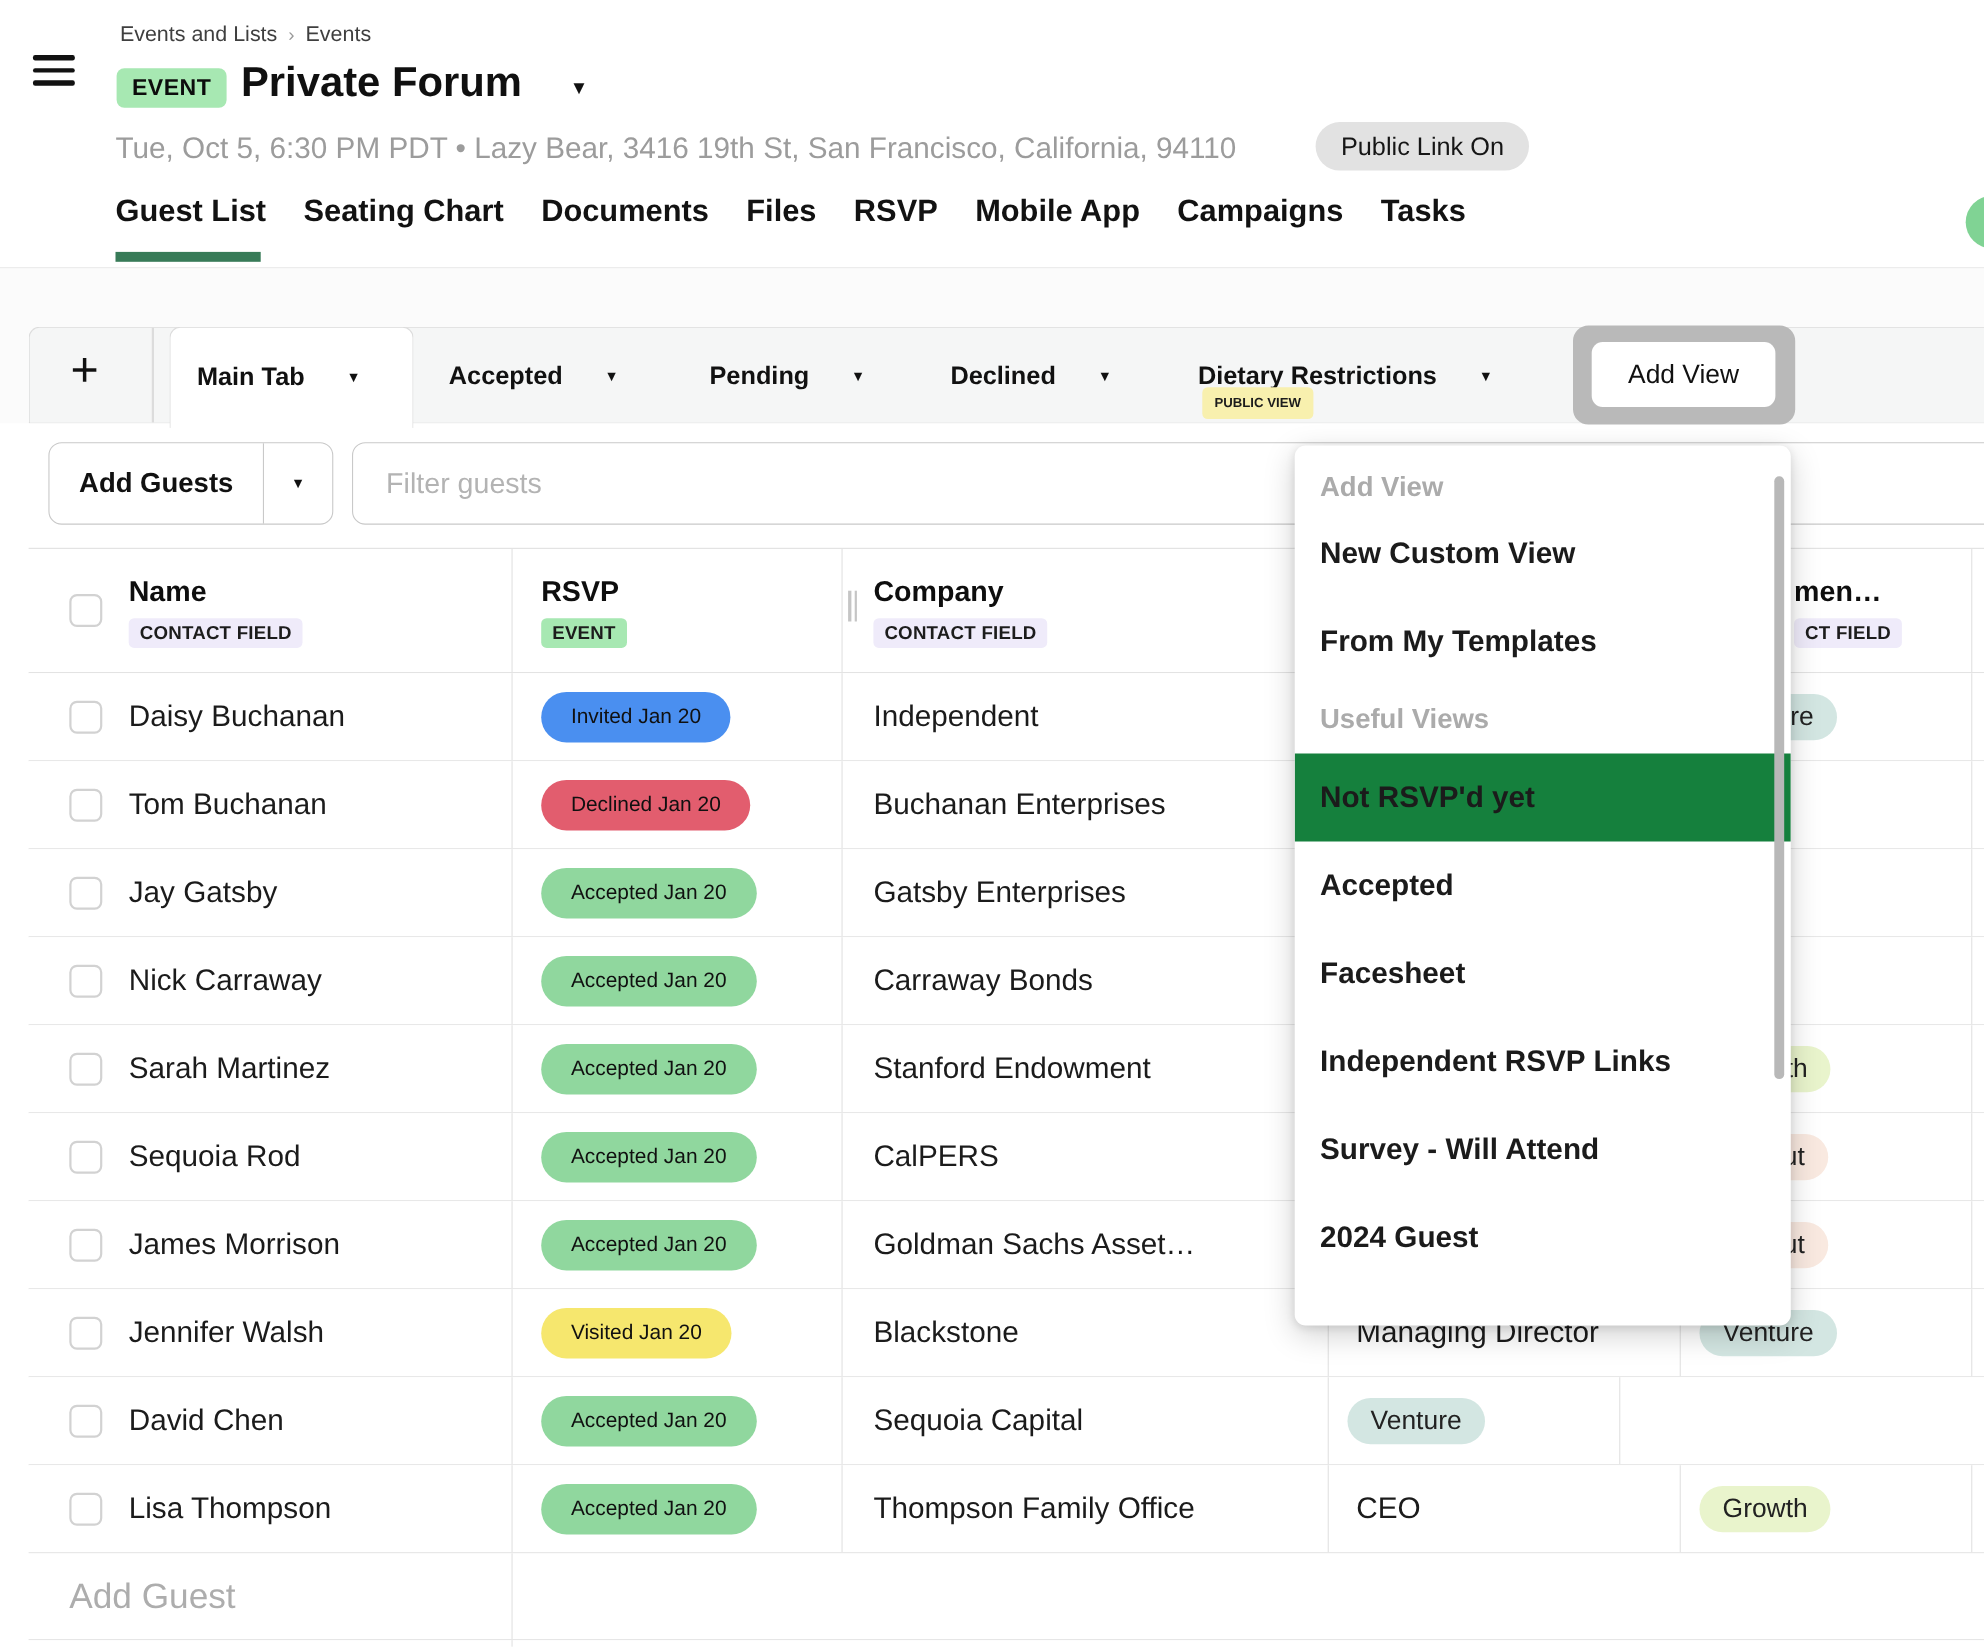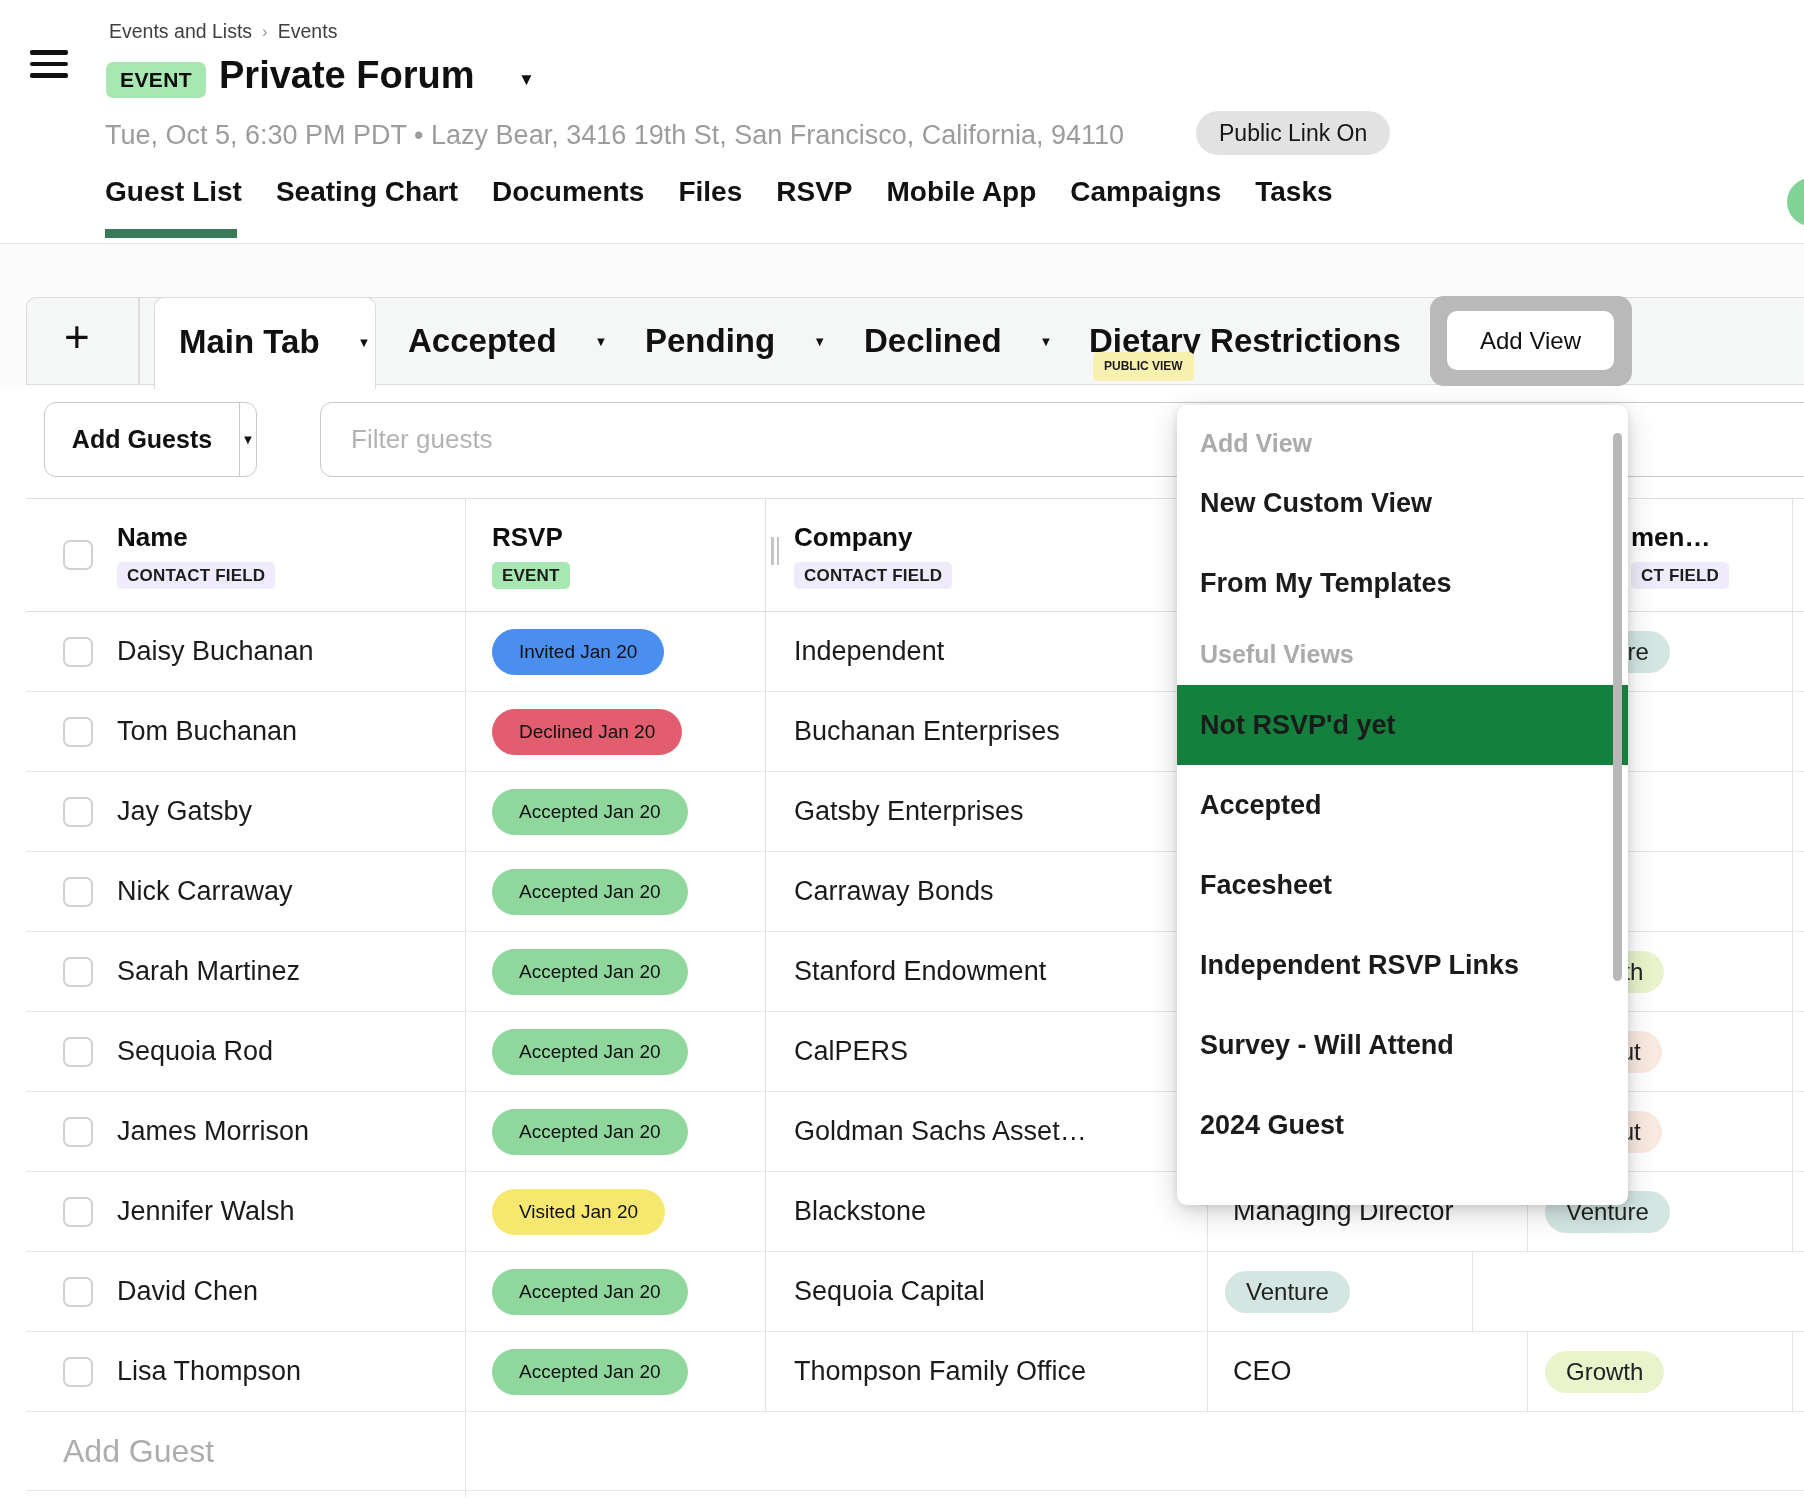--- a/index.html
+++ b/index.html
@@ -28,32 +28,32 @@
   
   .band{left:0;top:244px;width:1804px;height:141px;background:#fbfbfb;}
   .strip{left:26px;top:297px;width:1778px;height:88px;background:#f5f6f6;box-sizing:border-box;
        border-top:1.5px solid #dcdcdc;border-left:1.5px solid #dcdcdc;border-bottom:1.5px solid #dcdcdc;
        border-top-left-radius:10px;}
   .plus-divider{left:138px;top:298px;width:1.5px;height:86px;background:#dcdcdc;}
   .plus-sign{left:64px;top:312px;font-size:44px;font-weight:300;color:#111;}
   .main-tab{left:154px;top:297px;width:222px;height:92px;background:#fff;box-sizing:border-box;
        border:1.5px solid #dcdcdc;border-bottom:none;border-radius:10px 10px 0 0;z-index:5;}
   .main-tab-inner{position:absolute;left:24px;top:0;height:88px;display:flex;align-items:center;gap:38px;}
-  .vtab-label{font-size:33px;font-weight:bold;color:#111;white-space:nowrap;}
+  .vtab-label{font-size:23px;font-weight:bold;color:#111;white-space:nowrap;}
   .vtab-caret{font-size:13px;color:#111;}
   .inactive-tab{top:297px;height:88px;display:flex;align-items:center;gap:38px;cursor:pointer;}
   .pv-badge{left:1093px;top:352px;height:29px;line-height:29px;padding:0 11px;border-radius:5px;
        background:#f8f0ae;font-size:12px;font-weight:bold;color:#1c1c1c;}
   .addview-ring{left:1430px;top:296px;width:202px;height:90px;background:#b9b9b9;border-radius:14px;z-index:40;}
   .addview-btn{position:absolute;left:17px;top:15px;width:167px;height:59px;background:#fff;border-radius:10px;
        display:flex;align-items:center;justify-content:center;font-size:24px;color:#111;cursor:pointer;}
 
   
   .toolbar{left:0;top:385px;width:1804px;height:113px;background:#fff;}
-  .add-guests{left:44px;top:402px;width:213px;height:75px;box-sizing:border-box;border:1.5px solid #c9c9c9;
+  .add-guests{left:44px;top:402px;width:259px;height:75px;box-sizing:border-box;border:1.5px solid #c9c9c9;
        border-radius:12px;display:flex;background:#fff;}
   .ag-main{width:194px;display:flex;align-items:center;justify-content:center;font-size:25px;font-weight:bold;cursor:pointer;}
   .ag-caret{flex:1;display:flex;align-items:center;justify-content:center;border-left:1.5px solid #c9c9c9;
        font-size:13px;cursor:pointer;}
   .filter-input{left:320px;top:402px;width:1500px;height:75px;box-sizing:border-box;border:1.5px solid #c9c9c9;
        border-radius:12px;padding:0 0 0 30px;font-size:26px;color:#333;outline:none;
        font-family:"Liberation Sans","DejaVu Sans",sans-serif;background:#fff;}
   .filter-input::placeholder{color:#b3b3b3;}
 
   

